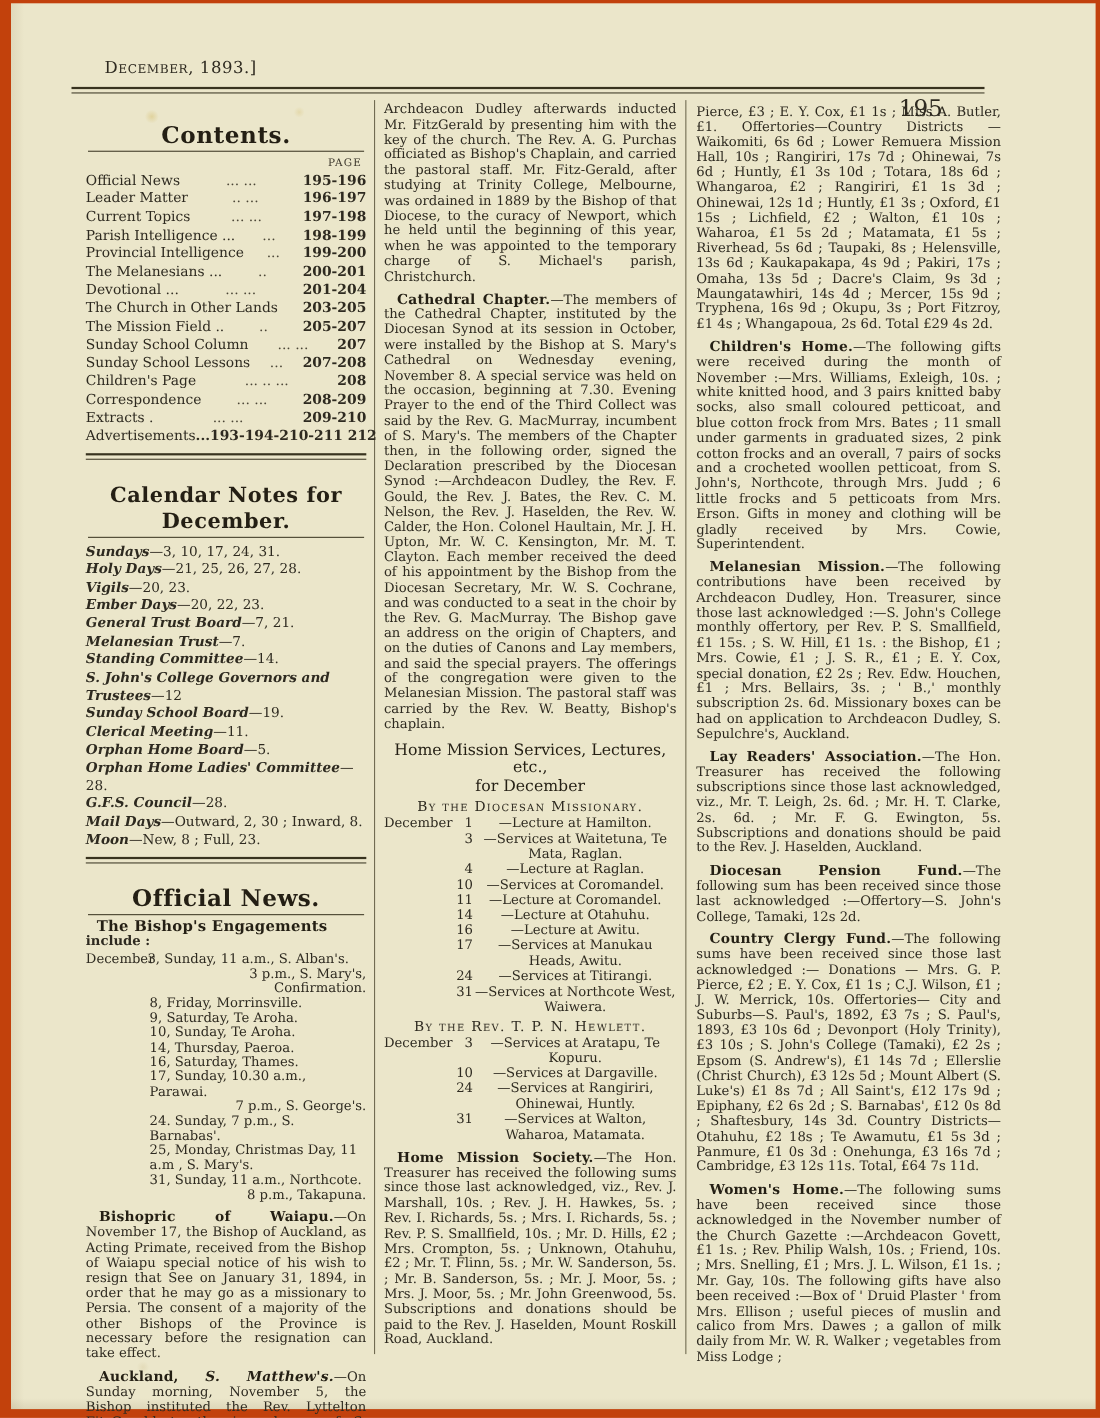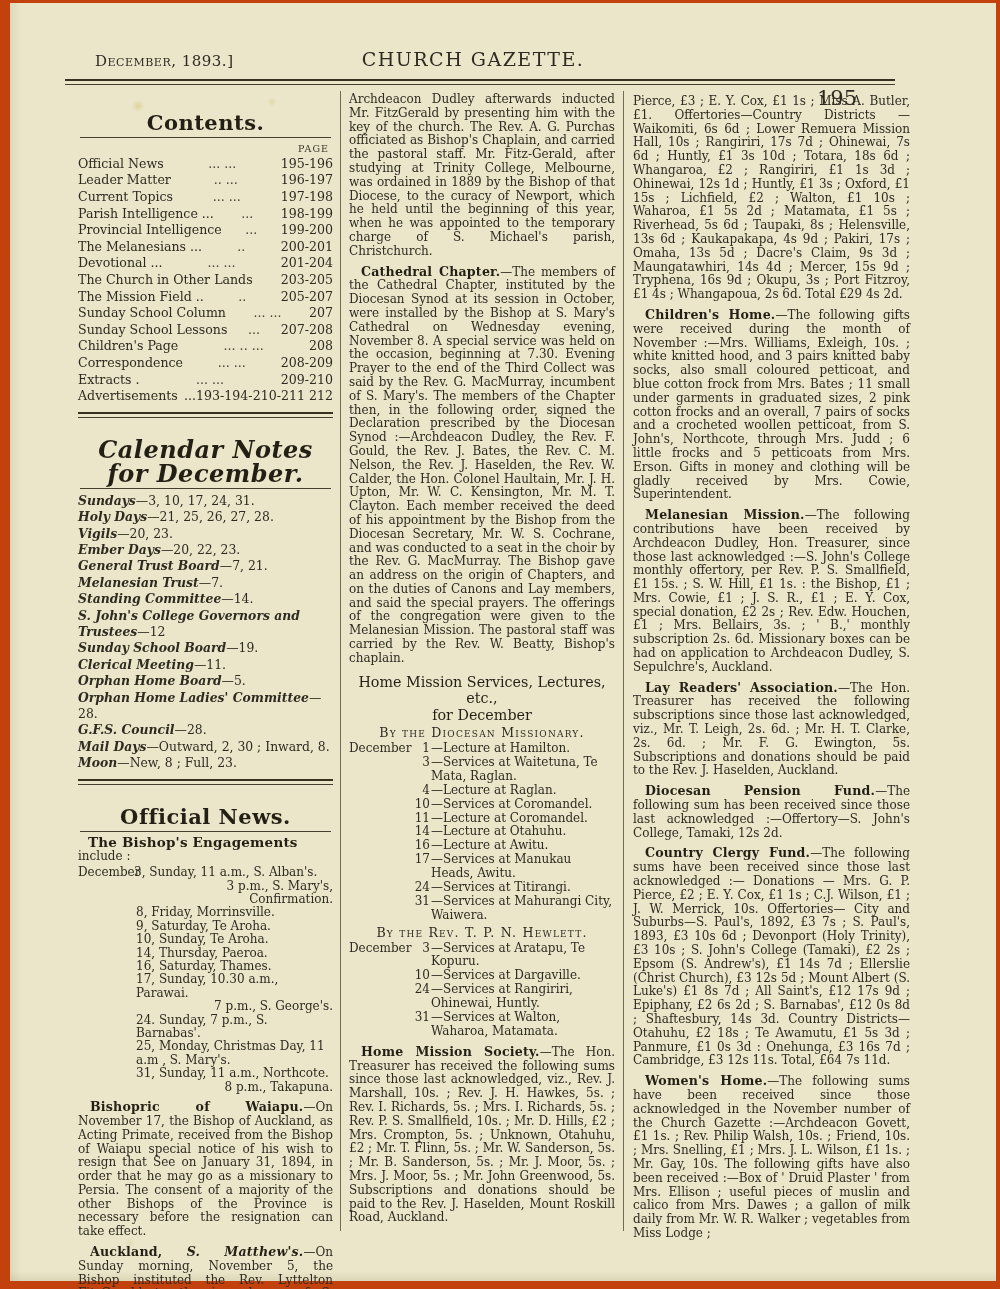--- a/index.html
+++ b/index.html
@@ -22,54 +22,53 @@
   .hdr-rule{position:absolute;left:55px;top:76px;width:830px;}
   .vrule{position:absolute;top:88px;height:1140px;width:1px;background:#716b52;}
   .v1{left:330px;} .v2{left:613px;}
   
   .col{position:absolute;top:88px;font-size:12px;line-height:13.8px;text-align:justify;}
   .col1{left:68px;width:255px;}
   .col2{left:339px;width:266px;top:90px;}
   .col3{left:623px;width:277px;top:92px;}
   .gothic{font-size:21px;line-height:24px;text-align:center;font-weight:bold;margin:20px 0 2px 0;
           letter-spacing:.5px;color:#241f14;font-family:"DejaVu Serif",serif;}
-  .cal-h{font-size:24px;font-style:italic;}
+  .cal-h{font-size:19px;}
   .hrule{border-top:1.1px solid #45402c;margin:2px 2px 4px 2px;}
   .sect{margin:7px 0 2px 0;}
   .page-label{text-align:right;font-size:9.5px;letter-spacing:1px;padding-right:4px;color:#3a352a;}
   .toc-row{display:flex;line-height:16.6px;font-size:12.6px;white-space:nowrap;}
   .toc-title{flex:0 0 auto;}
   .toc-dots{flex:1 1 auto;text-align:center;overflow:hidden;color:#4a4536;}
-  .toc-pages{flex:0 0 auto;text-align:right;}
+  .toc-pages{flex:0 0 auto;text-align:right;font-weight:bold;}
   .cal-item{line-height:16.4px;font-size:12.4px;text-align:left;}
   .cal-label{font-style:italic;font-weight:bold;}
-  .eng-title{margin:0 0 2px 0;text-align:left;text-indent:10px;}
+  .eng-title{margin:0 0 2px 0;text-align:left;text-indent:10px;font-weight:bold;}
   .eng-title b{font-size:13.5px;letter-spacing:.2px;color:#241f14;}
   .eng{line-height:13.4px;text-align:left;padding-left:58px;}
   .eng.first{padding-left:0;}
   .eng.first .eng-month{display:inline-block;width:56px;}
   .eng.right{padding-left:0;text-align:right;}
   .art{margin:6px 0 0 0;text-indent:12px;}
   .art .lead{font-size:12.6px;letter-spacing:.2px;color:#241f14;}
   p{margin:0;}
   .opening{margin:0 0 6px 0;}
   .hms-h{font-weight:normal;text-align:center;font-size:14.3px;line-height:16.5px;margin:8px 0 3px 0;color:#241f14;}
   .smallcaps{font-variant:small-caps;text-align:center;letter-spacing:1.2px;font-size:12.6px;margin:3px 0 2px 0;}
   .sched-row{display:grid;grid-template-columns:58px 22px 1fr;column-gap:1px;line-height:13.9px;text-align:left;}
   .sched-day{text-align:right;}
-  .sched-desc{text-align:left;}
+  .sched-desc{text-align:center;}
 </style>
 </head>
 <body>
 
 <div class="page">
   <div class="paper">
 
     <span class="hdr-date">December, 1893.]</span>
-    <span class="hdr-title">CHURCH GAZETTE.</span>
     <span class="hdr-page">195</span>
     <div class="dbl-rule hdr-rule"></div>
 
     <div class="vrule v1"></div>
     <div class="vrule v2"></div>
 
     <div class="col col1">
       <h2 class="gothic">Contents.</h2>
       <div class="hrule"></div>
       <div class="page-label">PAGE</div>
@@ -372,21 +371,21 @@
 
           <div class="sched-row">
             <span class="sched-month"></span>
             <span class="sched-day">24</span>
             <span class="sched-desc">—Services at Titirangi.</span>
           </div>
 
           <div class="sched-row">
             <span class="sched-month"></span>
             <span class="sched-day">31</span>
-            <span class="sched-desc">—Services at Mahurangi City, Waiwera.</span>
+            <span class="sched-desc">—Services at Northcote West, Waiwera.</span>
           </div>
         </div>
       <div class="smallcaps">By the Rev. T. P. N. Hewlett.</div>
       <div>
 
           <div class="sched-row">
             <span class="sched-month">December</span>
             <span class="sched-day">3</span>
             <span class="sched-desc">—Services at Aratapu, Te Kopuru.</span>
           </div>

